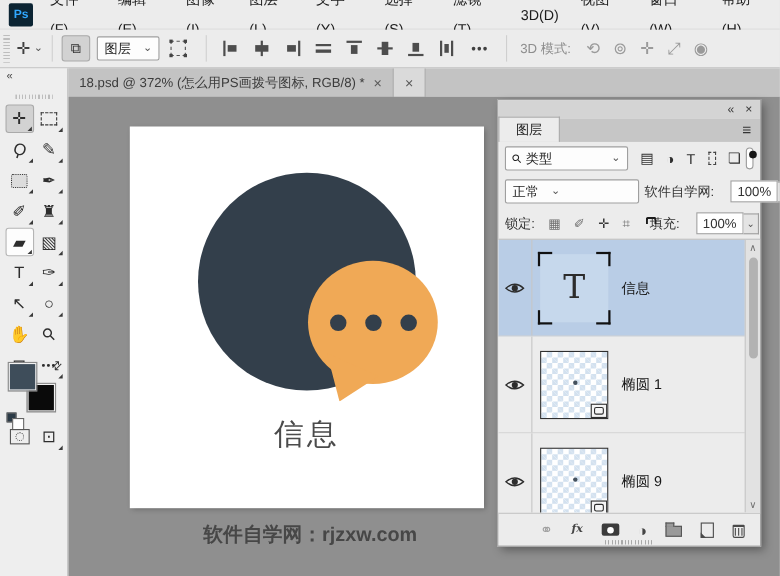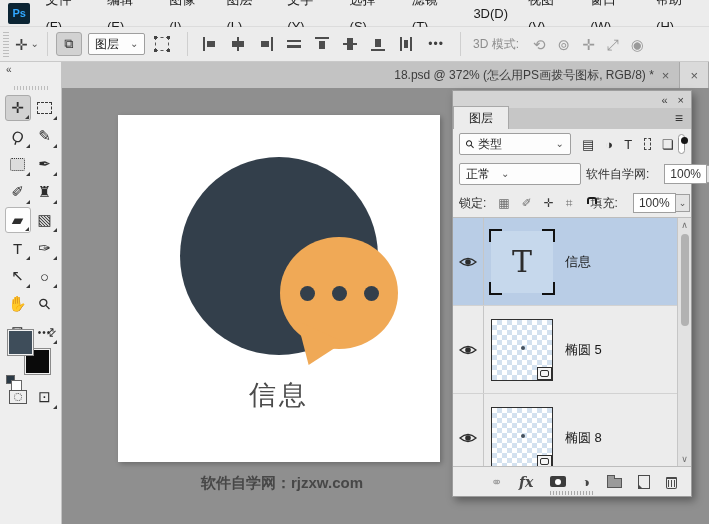--- a/index.html
+++ b/index.html
@@ -31,21 +31,21 @@
   .al-h::before{left:0;top:3px;width:14px;height:2px;} .al-h::after{left:0;top:8px;width:14px;height:3px;}
   .al-t::before{left:0;top:0;width:14px;height:2px;} .al-t::after{left:4px;top:4px;width:6px;height:8px;}
   .al-m::before{left:0;top:6px;width:14px;height:2px;} .al-m::after{left:4px;top:1px;width:6px;height:12px;}
   .al-b::before{left:0;bottom:0;width:14px;height:2px;} .al-b::after{left:4px;bottom:4px;width:6px;height:8px;}
   .al-d::before{left:1px;top:0;width:2px;height:14px; box-shadow:10px 0 0 #4d4d4d;} .al-d::after{left:5px;top:3px;width:4px;height:8px;}
   .dots3 { color:#3f3f3f; letter-spacing:1px; font-size:12px; margin:0 8px; }
   .lbl3d { color:#8d8d8d; font-size:12px; margin:0 8px 0 4px; }
   .ico3d { color:#9a9a9a; font-size:15px; margin:0 6px; line-height:1;}
 
   
-  .tabbar { position:absolute; left:62px; top:62px; right:0; height:26px; background:#c3c3c3; display:flex; align-items:stretch;justify-content:flex-end; }
+  .tabbar { position:absolute; left:62px; top:62px; right:0; height:26px; background:#c3c3c3; display:flex; align-items:stretch; }
   .dtab { display:flex; align-items:center; gap:8px; padding:0 10px; font-size:12px; color:#3c3c3c; border-right:1px solid #a9a9a9; white-space:nowrap; }
   .dtab.inactive { background:#c3c3c3; }
   .dtab.active { background:#dadada; }
   .tclose { color:#5a5a5a; font-size:13px; }
 
   
   .toolbox { position:absolute; left:0; top:62px; width:62px; bottom:0; background:#eeeeee; border-right:1px solid #c4c4c4; z-index:4; }
   .tb-collapse { position:absolute; left:6px; top:2px; font-size:10px; color:#444; letter-spacing:-1px;}
   .tb-grip { position:absolute; left:14px; top:24px; width:34px; height:4px; background:repeating-linear-gradient(90deg,#bdbdbd 0 1px,transparent 1px 3px); }
   .tools { position:absolute; left:4px; top:32px; width:54px; display:grid; grid-template-columns:27px 27px; grid-auto-rows:28px; justify-items:center; align-items:center; }
@@ -69,21 +69,21 @@
   .qmask i { width:8px; height:8px; border:1px dotted #555; border-radius:50%; }
 
   
   .canvas-area { position:absolute; left:62px; top:88px; right:0; bottom:0; background:#8f8f8f; }
   .doc { position:absolute; left:56px; top:27px; width:322px; height:347px; background:#ffffff; box-shadow:2px 2px 5px rgba(0,0,0,0.25); }
   .big-circle { position:absolute; left:62px; top:42px; width:198px; height:198px; border-radius:50%; }
   .bubble { position:absolute; left:100px; top:80px; width:118px; height:112px; border-radius:50%; }
   .tail { position:absolute; left:112px; top:160px; width:52px; height:48px; clip-path:polygon(10% 8%, 100% 52%, 32% 100%); }
   .dot { position:absolute; width:15px; height:15px; border-radius:50%; top:129px; }
   .caption { position:absolute; left:0; top:262px; width:100%; text-align:center; font-size:27px; letter-spacing:3px; color:#4b4b4b; }
-  .watermark { position:absolute; left:40px; top:386px; width:360px; text-align:center; font-size:15px; font-weight:bold; color:#474747; }
+  .watermark { position:absolute; left:40px; top:386px; width:360px; text-align:center; font-size:18px; font-weight:bold; color:#474747; }
 
   
   .lpanel { position:absolute; top:2px; right:17px; width:240px; height:407px; background:#ececec; border:1px solid #9d9d9d; box-shadow:3px 4px 8px rgba(0,0,0,0.35); display:flex; flex-direction:column; }
   .lp-head { height:17px; background:#d4d4d4; display:flex; justify-content:flex-end; align-items:center; gap:10px; padding:0 7px; font-size:11px; color:#3c3c3c; }
   .lp-tabs { height:21px; background:#c6c6c6; display:flex; align-items:flex-end; }
   .lp-tab { background:#ececec; padding:3px 15px 2px; font-size:12px; color:#222; border:1px solid #a8a8a8; border-bottom:none; }
   .lp-menu { margin-left:auto; padding:0 8px 3px; font-size:14px; color:#333; }
   .lp-row { display:flex; align-items:center; padding:4px 6px; gap:5px; font-size:12px; color:#333; }
   .search-select { flex:0 0 112px; }
   .f-ico { font-size:13px; color:#2f2f2f; margin-left:6px; }
@@ -117,21 +117,21 @@
   .shape-badge { position:absolute; right:1px; bottom:1px; width:15px; height:13px; background:#f5f5f5; border:1px solid #2f2f2f; }
   .shape-badge::before { content:""; position:absolute; left:2px; top:2px; right:2px; bottom:2px; border:1px solid #2f2f2f; border-radius:2px; }
   .lname { margin-left:12px; font-size:13px; color:#181818; }
   .scrollcol { position:absolute; right:0; top:0; bottom:0; width:14px; background:#e2e2e2; border-left:1px solid #c6c6c6; display:flex; flex-direction:column; align-items:center; }
   .scr-ch { font-size:9px; color:#707070; line-height:14px; }
   .scr-thumb { width:8px; height:92px; background:#b2b2b2; border-radius:4px; margin-top:2px; }
   .scr-down { margin-top:auto; }
   .lp-foot { height:29px; display:flex; align-items:center; justify-content:space-between; padding:0 14px 0 38px; }
   .ft { font-size:14px; color:#454545; display:flex; align-items:center;}
   .ft.dis { color:#a0a0a0; }
-  .fx-t { font-family:"DejaVu Serif","Liberation Serif",serif; font-style:italic; font-weight:bold; font-size:14px; }
+  .fx-t { font-family:"DejaVu Serif","Liberation Serif",serif; font-style:italic; font-weight:bold; font-size:10px; }
   .mask-ico { width:16px; height:11px; background:#3c3c3c; border-radius:2px; position:relative; }
   .mask-ico::before { content:""; position:absolute; left:5px; top:2.5px; width:6px; height:6px; border-radius:50%; background:#fff; }
   .folder-ico { width:15px; height:10px; background:#9a9a9a; border:1px solid #565656; position:relative; margin-top:3px;}
   .folder-ico::before { content:""; position:absolute; left:-1px; top:-4px; width:6px; height:3px; background:#9a9a9a; border:1px solid #565656; border-bottom:none;}
   .newl-ico { width:12px; height:14px; background:#ececec; border:1px solid #4a4a4a; position:relative; }
   .newl-ico::before { content:""; position:absolute; left:-1px; bottom:-1px; border-top:5px solid transparent; border-left:5px solid #4a4a4a; }
   .trash-ico { width:11px; height:12px; border:1px solid #4a4a4a; border-top:2px solid #4a4a4a; border-radius:1px 1px 2px 2px; position:relative; margin-top:2px;}
   .trash-ico::before { content:""; position:absolute; left:1px; top:1px; width:1px; height:7px; background:#4a4a4a; box-shadow:3px 0 0 #4a4a4a, 6px 0 0 #4a4a4a;}
   .lp-grip { position:absolute; left:50%; bottom:1px; transform:translateX(-50%); width:44px; height:4px; background:repeating-linear-gradient(90deg,#a8a8a8 0 1px,transparent 1px 3px); }
 </style>
@@ -360,36 +360,36 @@
                 <path d="M1 6 Q9 -1 17 6 Q9 13 1 6 Z" fill="none" stroke="#2d2d2d" stroke-width="1.3"></path>
                 <circle cx="9" cy="6" r="2.8" fill="#2d2d2d"></circle>
               </svg>
           </div>
           <div class="thumbwrap">
             <div class="thumb checker">
                 <i></i>
               </div>
             <span class="shape-badge"></span>
           </div>
-          <span class="lname">椭圆 5</span>
+          <span class="lname">椭圆 1</span>
         </div>
         <div class="lrow">
           <div class="eyec">
             <svg width="18" height="12" viewBox="0 0 18 12">
                 <path d="M1 6 Q9 -1 17 6 Q9 13 1 6 Z" fill="none" stroke="#2d2d2d" stroke-width="1.3"></path>
                 <circle cx="9" cy="6" r="2.8" fill="#2d2d2d"></circle>
               </svg>
           </div>
           <div class="thumbwrap">
             <div class="thumb checker">
                 <i></i>
               </div>
             <span class="shape-badge"></span>
           </div>
-          <span class="lname">椭圆 8</span>
+          <span class="lname">椭圆 9</span>
         </div>
         <div class="scrollcol">
           <span class="scr-ch">∧</span>
           <span class="scr-thumb"></span>
           <span class="scr-ch scr-down">∨</span>
         </div>
       </div>
       <div class="lp-foot">
         <span class="ft dis">⚭</span>
         <span class="ft">

